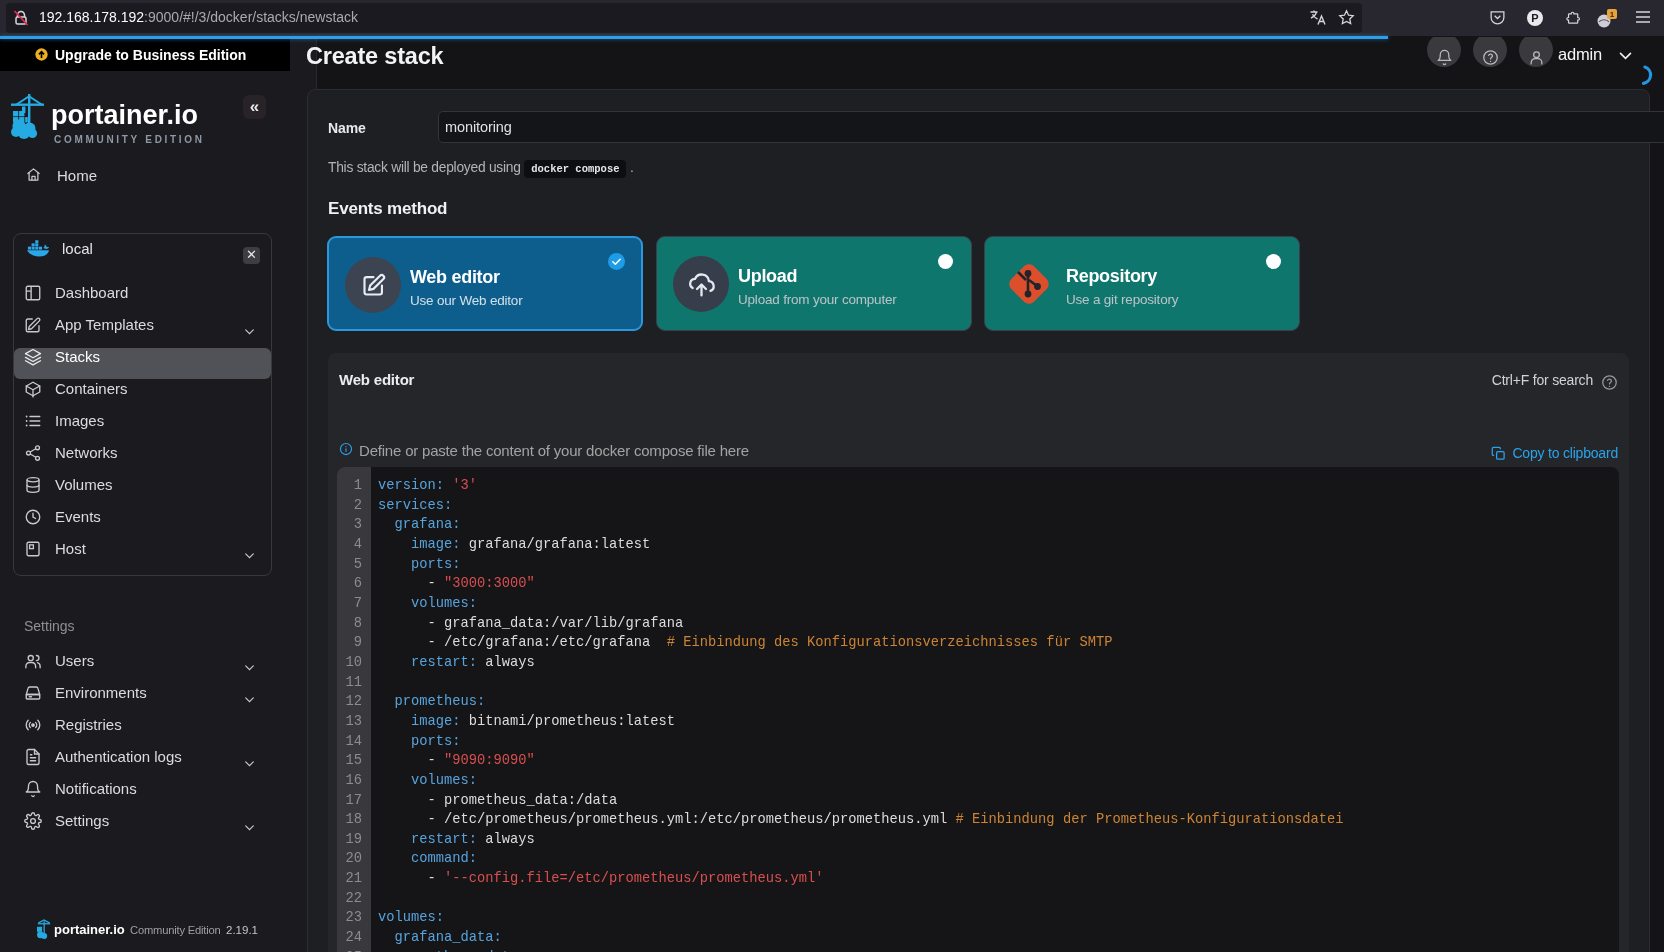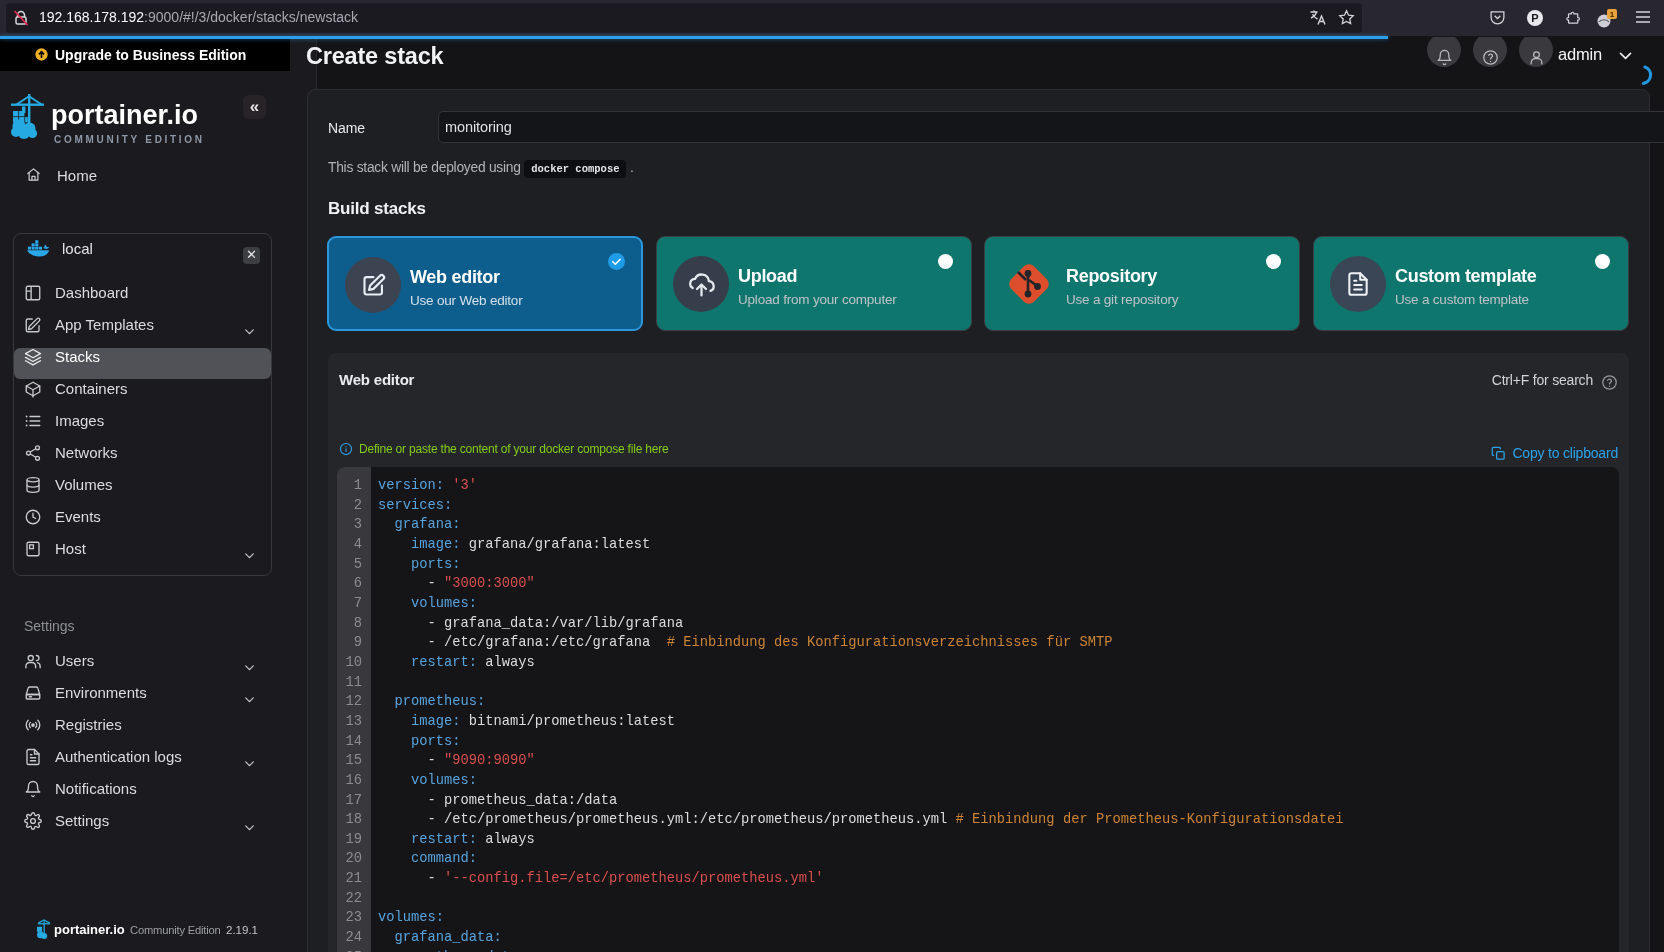--- a/index.html
+++ b/index.html
@@ -25,41 +25,41 @@
 .sideicon{flex:0 0 auto}
 
 #localbox{position:absolute;left:13px;top:196px;width:259px;height:343px;border:1px solid #38393d;border-radius:8px}
 
 #content{position:absolute;left:292px;top:12px;width:1372px;height:915px}
 h1#title{position:absolute;left:14px;top:-6px;font-size:23.5px;font-weight:700;color:#f2f3f4;letter-spacing:-.2px}
 .hicirc{position:absolute;width:34px;height:34px;border-radius:50%;background:#39393e;display:flex;align-items:center;justify-content:center}
 #admin{position:absolute;left:1266px;top:-4px;font-size:16.5px;color:#f4f5f6;letter-spacing:-.2px}
 #widget{position:absolute;left:15px;top:40px;width:1343px;height:890px;background:#1e1f23;border:1px solid #2c2d31;border-radius:8px}
 
-#nameLabel{position:absolute;left:20px;top:30px;font-size:14px;font-weight:400;color:#e8e9ea;letter-spacing:-.1px}
+#nameLabel{position:absolute;left:20px;top:30px;font-size:14px;font-weight:700;color:#e8e9ea;letter-spacing:-.1px}
 #nameInput{position:absolute;left:130px;top:21px;width:1284px;height:32px;background:#141519;border:1px solid #33343a;border-radius:5px;color:#dfe0e2;font-size:14.5px;line-height:30px;padding-left:6px;letter-spacing:-.1px}
 #deploy{position:absolute;left:20px;top:70px;font-size:13.8px;color:#b2b4b7;letter-spacing:-.25px}
 #deploy code{font-family:"Liberation Mono",monospace;font-size:10.5px;font-weight:700;background:#0d0e11;border-radius:4px;padding:3px 7px;color:#e4e6e8;letter-spacing:0}
 #bmethod{position:absolute;left:20px;top:109px;font-size:17px;font-weight:700;color:#f0f1f2;letter-spacing:-.2px}
 
 .card{position:absolute;top:146px;width:316px;height:95px;border-radius:9px;background:#0f766e;border:1px solid #3b3e45}
 .card.sel{background:#0d5e8c;border:2px solid #2b97dc}
 .cicircle{position:absolute;left:16px;top:19px;width:56px;height:56px;border-radius:50%;background:#363e4b;display:flex;align-items:center;justify-content:center}
 .ctitle{position:absolute;left:81px;top:29px;font-size:18px;font-weight:700;color:#fff;letter-spacing:-.3px}
 .csub{position:absolute;left:81px;top:55px;font-size:13.5px;color:#bdc3c8;letter-spacing:-.2px}
 .card.sel .csub{color:#d3e0ea}
 .radio{position:absolute;right:18px;top:17px;width:15px;height:15px;border-radius:50%;background:#fff}
 .checkc{position:absolute;right:16px;top:15px;width:17px;height:17px;border-radius:50%;background:#1e9ce8;display:flex;align-items:center;justify-content:center}
 
 #panel{position:absolute;left:20px;top:263px;width:1301px;height:625px;background:#24262a;border-radius:8px}
 #ptitle{position:absolute;left:11px;top:18px;font-size:15px;font-weight:700;color:#ecedee;letter-spacing:-.2px}
 #ctrlf{position:absolute;right:36px;top:19px;font-size:14px;color:#d2d3d5;letter-spacing:-.2px}
 #pdesc{position:absolute;left:11px;top:51px;font-size:13.2px;color:#9fa3a7;letter-spacing:-.2px}
 #pdesc a{color:#35a4e5;text-decoration:none}
-#inforow{position:absolute;left:11px;top:89px;font-size:12px;color:#84cc16;display:flex;align-items:flex-end;letter-spacing:-.2px}
+#inforow{position:absolute;left:11px;top:89px;font-size:15px;color:#a3a3a3;display:flex;align-items:flex-start;letter-spacing:-.2px}
 #copyrow{position:absolute;right:11px;top:92px;font-size:14px;color:#2aa3ea;display:flex;align-items:center;letter-spacing:-.2px}
 
 #editor{position:absolute;left:9px;top:114px;width:1282px;height:520px;background:#151518;border-radius:8px;overflow:hidden}
 #gutter{position:absolute;left:0;top:0;width:34px;height:520px;background:#39393d;color:#8c8c8e;font-family:"Liberation Mono",monospace;font-size:13.75px;line-height:19.65px;text-align:right;padding:9px 9px 0 0}
 #code{position:absolute;left:41px;top:9px;font-family:"Liberation Mono",monospace;font-size:13.75px;line-height:19.65px;color:#dcdcdd;white-space:pre}
 #code .k{color:#57a3dc}
 #code .s{color:#d94f4f}
 #code .c{color:#cc8434}
 </style>
 </head>
@@ -351,21 +351,21 @@
         </svg>
 
       <svg style="position:absolute;left:1339px;top:15px" width="22" height="22" viewBox="0 0 22 22">
           <path d="M 13.9 3 A 8.5 8.5 0 0 1 12.5 19.4" fill="none" stroke="#2496e0" stroke-width="3.1" stroke-linecap="round"></path>
         </svg>
 
       <div id="widget">
         <div id="nameLabel">Name</div>
         <div id="nameInput">monitoring</div>
         <div id="deploy">This stack will be deployed using <code>docker compose</code> .</div>
-        <div id="bmethod">Build stacks</div>
+        <div id="bmethod">Events method</div>
 
         <div class="card sel" style="left:19px">
           <div class="cicircle" style="background:#3b4450">
             <svg width="27" height="27" viewBox="0 0 24 24" fill="none" stroke="#e8eef6" stroke-width="1.9" stroke-linecap="round" stroke-linejoin="round">
                 <path d="M12 4.5H6a2 2 0 0 0-2 2V18a2 2 0 0 0 2 2h11.5a2 2 0 0 0 2-2v-6"></path>
                 <path d="M17.8 3.3a2.1 2.1 0 0 1 3 3L12 15l-4 1 1-4z"></path>
               </svg>
           </div>
           <div class="ctitle">Web editor</div>
           <div class="csub">Use our Web editor</div>
@@ -397,31 +397,20 @@
                 </g>
                 <circle cx="27" cy="17.5" r="3.4" fill="#22242a"></circle>
                 <circle cx="27" cy="38" r="3.4" fill="#22242a"></circle>
                 <circle cx="36.5" cy="30.5" r="3.4" fill="#22242a"></circle>
               </svg>
           </div>
           <div class="ctitle">Repository</div>
           <div class="csub">Use a git repository</div>
           <div class="radio"></div>
         </div>
-        <div class="card" style="left:1005px">
-          <div class="cicircle" style="background:#3a4656">
-            <svg width="26" height="26" viewBox="0 0 24 24" fill="none" stroke="#eef1f5" stroke-width="1.9" stroke-linecap="round" stroke-linejoin="round">
-                <path d="M14 2H6a2 2 0 0 0-2 2v16a2 2 0 0 0 2 2h12a2 2 0 0 0 2-2V8z"></path>
-                <path d="M14 2v6h6M8.5 13h7M8.5 17h7M8.5 9h2"></path>
-              </svg>
-          </div>
-          <div class="ctitle">Custom template</div>
-          <div class="csub">Use a custom template</div>
-          <div class="radio"></div>
-        </div>
 
         <div id="panel">
           <div id="ptitle">Web editor</div>
           <div id="ctrlf">Ctrl+F for search</div>
           <svg style="position:absolute;right:11px;top:21px" width="17" height="17" viewBox="0 0 24 24" fill="none" stroke="#97989b" stroke-width="1.8" stroke-linecap="round">
               <circle cx="12" cy="12" r="9.5"></circle>
               <path d="M9.3 9a2.8 2.8 0 0 1 5.4 1c0 1.8-2.7 2.2-2.7 4"></path>
               <path d="M12 17.5h.01"></path>
             </svg>
           <div id="inforow">

